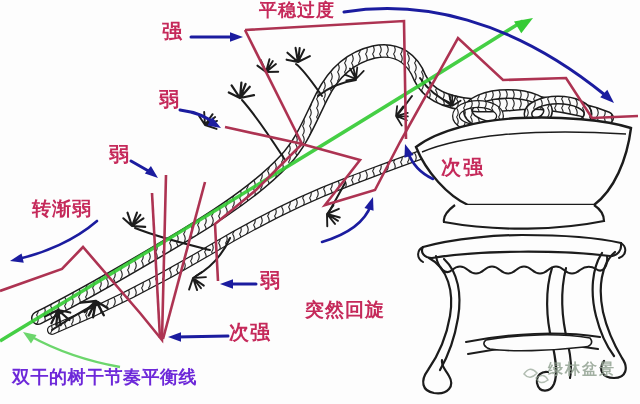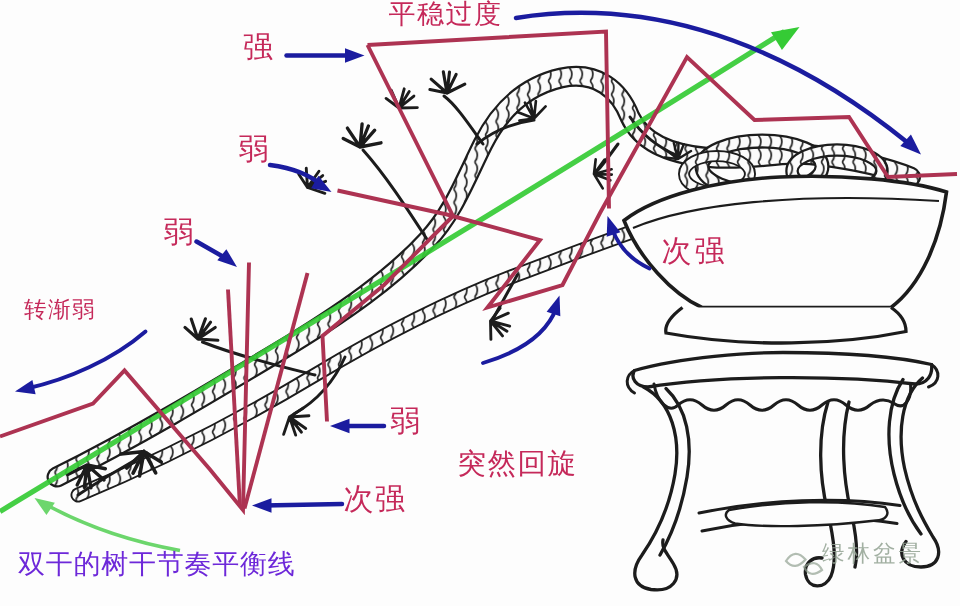--- a/index.html
+++ b/index.html
@@ -1,28 +1,28 @@
 <!DOCTYPE html>
 <html><head>
 <meta charset="utf-8">
 <style>
   html,body{margin:0;padding:0;background:#ffffff;}
   .stage{
     position:relative;width:640px;height:404px;background:#fdfdfd;overflow:hidden;
     font-family:"DejaVu Sans","Liberation Sans",sans-serif;
   }
   .stage svg{position:absolute;left:0;top:0;}
-  .lbl{position:absolute;font-weight:normal;white-space:nowrap;line-height:1;text-align:center;}
+  .lbl{position:absolute;font-weight:bold;white-space:nowrap;line-height:1;text-align:center;}
   .red{color:#c5295a;}
   .green{color:#6d28d9;}
   #lbl-smooth{left:259px;top:1px;font-size:18px;letter-spacing:1px;}
   #lbl-strong{left:162px;top:21px;font-size:20px;}
   #lbl-weak1{left:159px;top:89px;font-size:20px;}
   #lbl-weak2{left:109px;top:144px;font-size:20px;}
-  #lbl-turning{left:16px;top:199px;font-size:15px;letter-spacing:1px;}
+  #lbl-turning{left:32px;top:199px;font-size:19px;letter-spacing:1px;}
   #lbl-weak3{left:260px;top:270px;font-size:20px;}
   #lbl-substrong-lower{left:229px;top:322px;font-size:20px;letter-spacing:1px;}
   #lbl-substrong-pot{left:441px;top:157px;font-size:20px;letter-spacing:2px;}
   #lbl-sudden{left:305px;top:258px;font-size:19px;letter-spacing:1px;margin-top:42px;}
   #lbl-caption{left:12px;top:368px;font-size:18px;letter-spacing:0.5px;}
   #lbl-watermark{left:548px;top:362px;font-size:15px;color:#93a393;letter-spacing:2px;opacity:.85;}
 </style>
 </head>
 <body>
 

